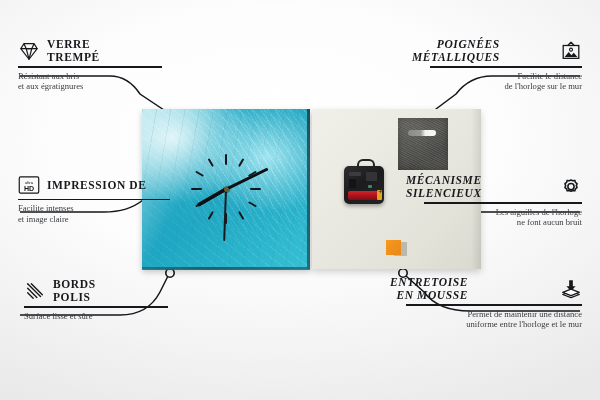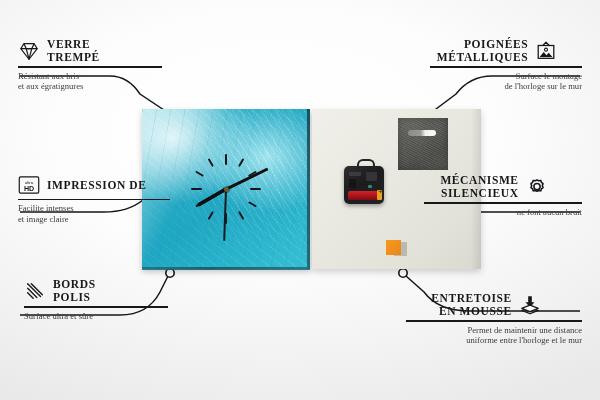--- a/index.html
+++ b/index.html
@@ -123,21 +123,21 @@
     font-family:"Liberation Serif", serif;font-weight:bold;font-size:11.5px;
     letter-spacing:.6px;color:#16181b;line-height:12.6px;text-transform:uppercase;
   }
   .co-rule{height:1.4px;background:#16181b;margin:3px 0 3px 0;}
   .co-sub{
     font-family:"Liberation Serif", serif;font-size:8.6px;color:#3a3c3f;line-height:10.4px;
   }
   .left .co-head{justify-content:flex-start;}
   .left .co-title,.left .co-sub{text-align:left;}
   .right{text-align:right;}
-  .right .co-head{justify-content:center;}
+  .right .co-head{justify-content:space-between;font-style:italic;}
   .right .co-title,.right .co-sub{text-align:right;}
 
   .ico{width:22px;height:22px;flex:0 0 22px;display:block;}
 
   
   #wires{position:absolute;left:0;top:0;width:600px;height:400px;pointer-events:none;}
   .wire{fill:none;stroke:#141619;stroke-width:1.5;}
   .node{fill:#ffffff;stroke:#141619;stroke-width:1.6;}
 </style>
 </head>
@@ -280,59 +280,60 @@
           <path d="M4 14 L10 20"></path>
           <path d="M8 4 L20 16"></path>
         </g>
       </svg>
       <div>
         <div class="co-title">BORDS</div>
         <div class="co-title">POLIS</div>
       </div>
     </div>
     <div class="co-rule" style="width:144px;"></div>
-    <div class="co-sub">Surface ultra et sûre</div>
+    <div class="co-sub">Surface lisse et sûre</div>
   </div>
 
   <div class="callout right" style="right:18px;top:38px;width:170px;">
     <div class="co-head">
       <div>
         <div class="co-title">POIGNÉES</div>
         <div class="co-title">MÉTALLIQUES</div>
       </div>
       <svg class="ico" viewBox="0 0 24 24">
         <rect x="3.5" y="6" width="17" height="14" fill="none" stroke="#16181b" stroke-width="1.4"></rect>
         <path d="M8.5 6 L12 2.4 L15.5 6" fill="none" stroke="#16181b" stroke-width="1.4" stroke-linejoin="round"></path>
         <circle cx="12" cy="10.5" r="1.6" fill="none" stroke="#16181b" stroke-width="1.2"></circle>
         <path d="M5 18.5 L9.5 13 L12.5 16.5 L15 14 L19 18.5 Z" fill="#16181b"></path>
       </svg>
     </div>
     <div class="co-rule" style="width:152px;margin-left:auto;"></div>
-    <div class="co-sub">Surface le montage</div>
+    <div class="co-sub">Facilite le distance</div>
     <div class="co-sub">de l'horloge sur le mur</div>
   </div>
 
   <div class="callout right" style="right:18px;top:174px;width:176px;">
     <div class="co-head">
       <div>
         <div class="co-title">MÉCANISME</div>
         <div class="co-title">SILENCIEUX</div>
       </div>
       <svg class="ico" viewBox="0 0 24 24">
         <g fill="none" stroke="#16181b" stroke-width="1.7" stroke-linejoin="round">
           <path d="M12 3.2 14 4 16.2 3.6 16.8 5.8 18.6 7.2 17.8 9.3 18.6 11.4 16.8 12.8 16.2 15 14 14.6 12 15.4 10 14.6 7.8 15 7.2 12.8 5.4 11.4 6.2 9.3 5.4 7.2 7.2 5.8 7.8 3.6 10 4Z" transform="translate(0,1.2) scale(1.0)"></path>
           <circle cx="12" cy="11.5" r="3.4"></circle>
         </g>
       </svg>
     </div>
     <div class="co-rule" style="width:158px;margin-left:auto;"></div>
+    <div class="co-sub">Les aiguilles de l'horloge</div>
     <div class="co-sub">ne font aucun bruit</div>
   </div>
 
-  <div class="callout right" style="right:18px;top:292px;width:192px;">
+  <div class="callout right" style="right:18px;top:276px;width:192px;">
     <div class="co-head">
       <div>
         <div class="co-title">ENTRETOISE</div>
         <div class="co-title">EN MOUSSE</div>
       </div>
       <svg class="ico" viewBox="0 0 24 24">
         <path d="M10 2.5 h4 v6.5 h3 L12 14.5 7 9 h3 Z" fill="#16181b"></path>
         <path d="M12 14.5 21 18 12 21.5 3 18 Z" fill="none" stroke="#16181b" stroke-width="1.4" stroke-linejoin="round"></path>
         <path d="M12 12.2 21 15.7 12 19.2 3 15.7 Z" fill="#ffffff" stroke="#16181b" stroke-width="1.4" stroke-linejoin="round"></path>
       </svg>

